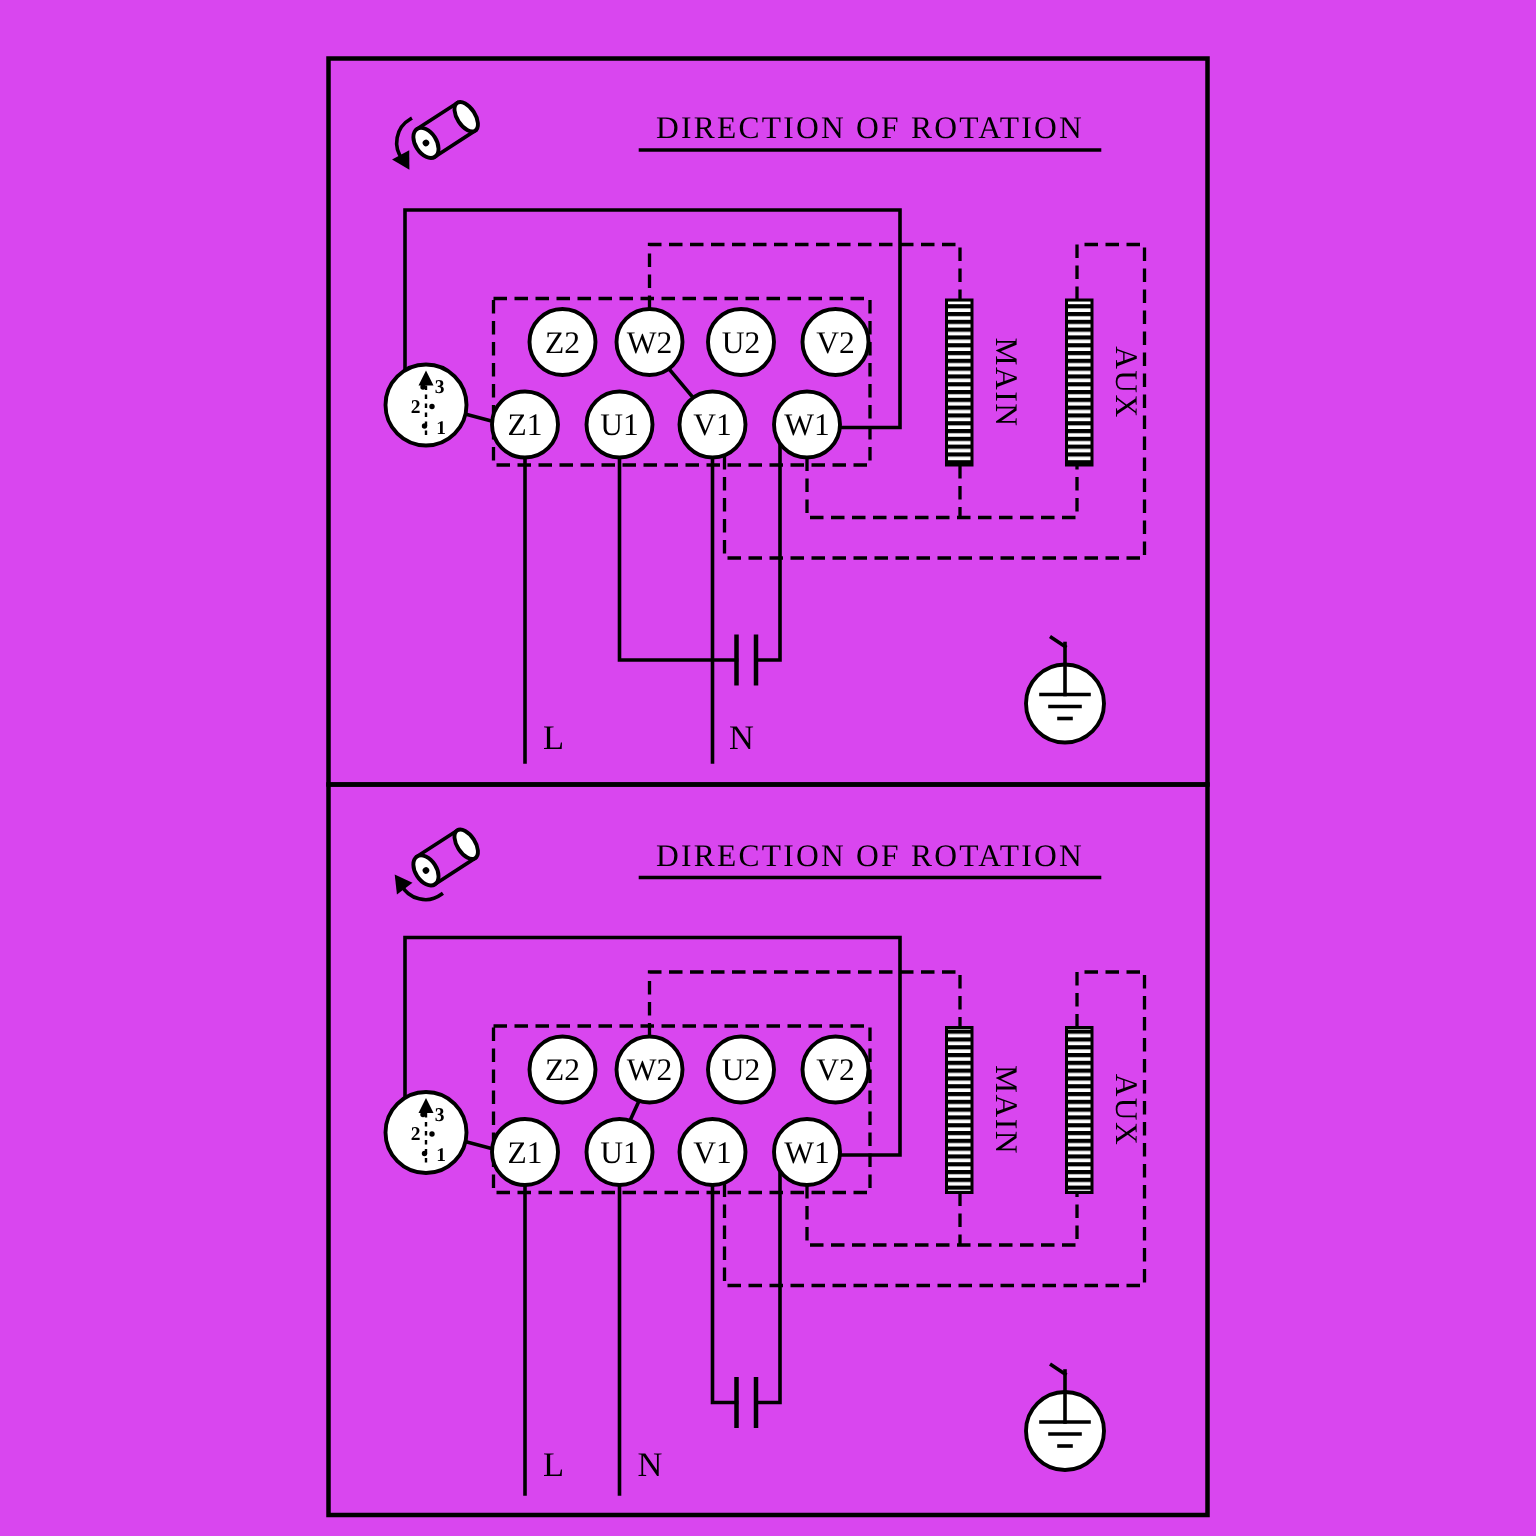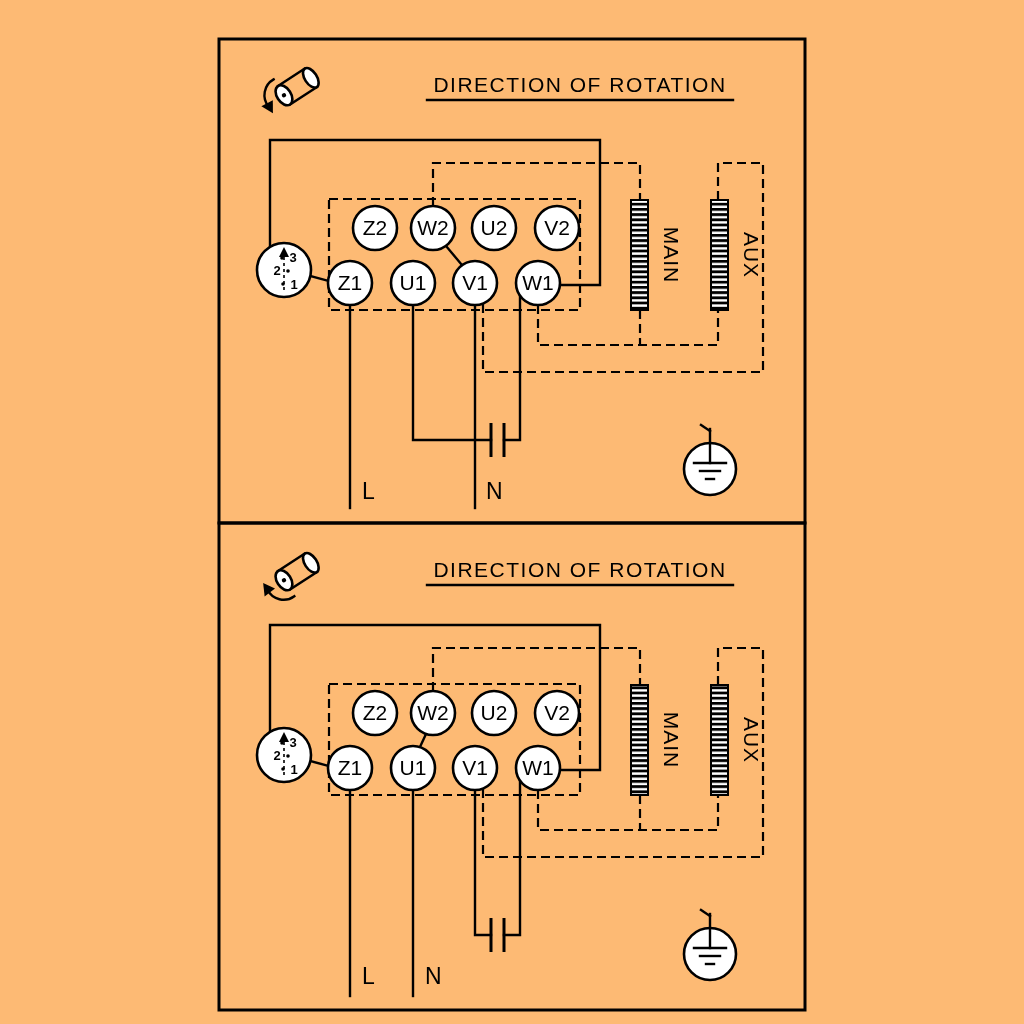--- a/index.html
+++ b/index.html
@@ -1,16 +1,16 @@
 <!DOCTYPE html>
 <html><head>
 <meta charset="utf-8">
 <style>
   html,body{margin:0;padding:0;background:#ffffff;}
-  .stage{position:relative;width:1024px;height:1024px;background:#fdba74;font-family:Liberation Sans, sans-serif;}
+  .stage{position:relative;width:1024px;height:1024px;background:#d946ef;font-family:Liberation Serif, serif;}
   svg{display:block;}
   .w{fill:none;stroke:#000;stroke-width:2.4;stroke-linecap:square;}
   .wthick{fill:none;stroke:#000;stroke-width:3;}
   .wd{fill:none;stroke:#000;stroke-width:2.2;stroke-dasharray:9 5;stroke-linecap:butt;}
   .frame{fill:none;stroke:#000;stroke-width:3;}
   .term{fill:#fff;stroke:#000;stroke-width:2.6;}
   .coilrect{stroke:#000;stroke-width:2;}
   .title{font-size:21px;letter-spacing:1.5px;text-anchor:middle;fill:#000;}
   .tl{font-size:21px;text-anchor:middle;fill:#000;}
   .vlabel{font-size:21px;text-anchor:middle;fill:#000;letter-spacing:1px;}

